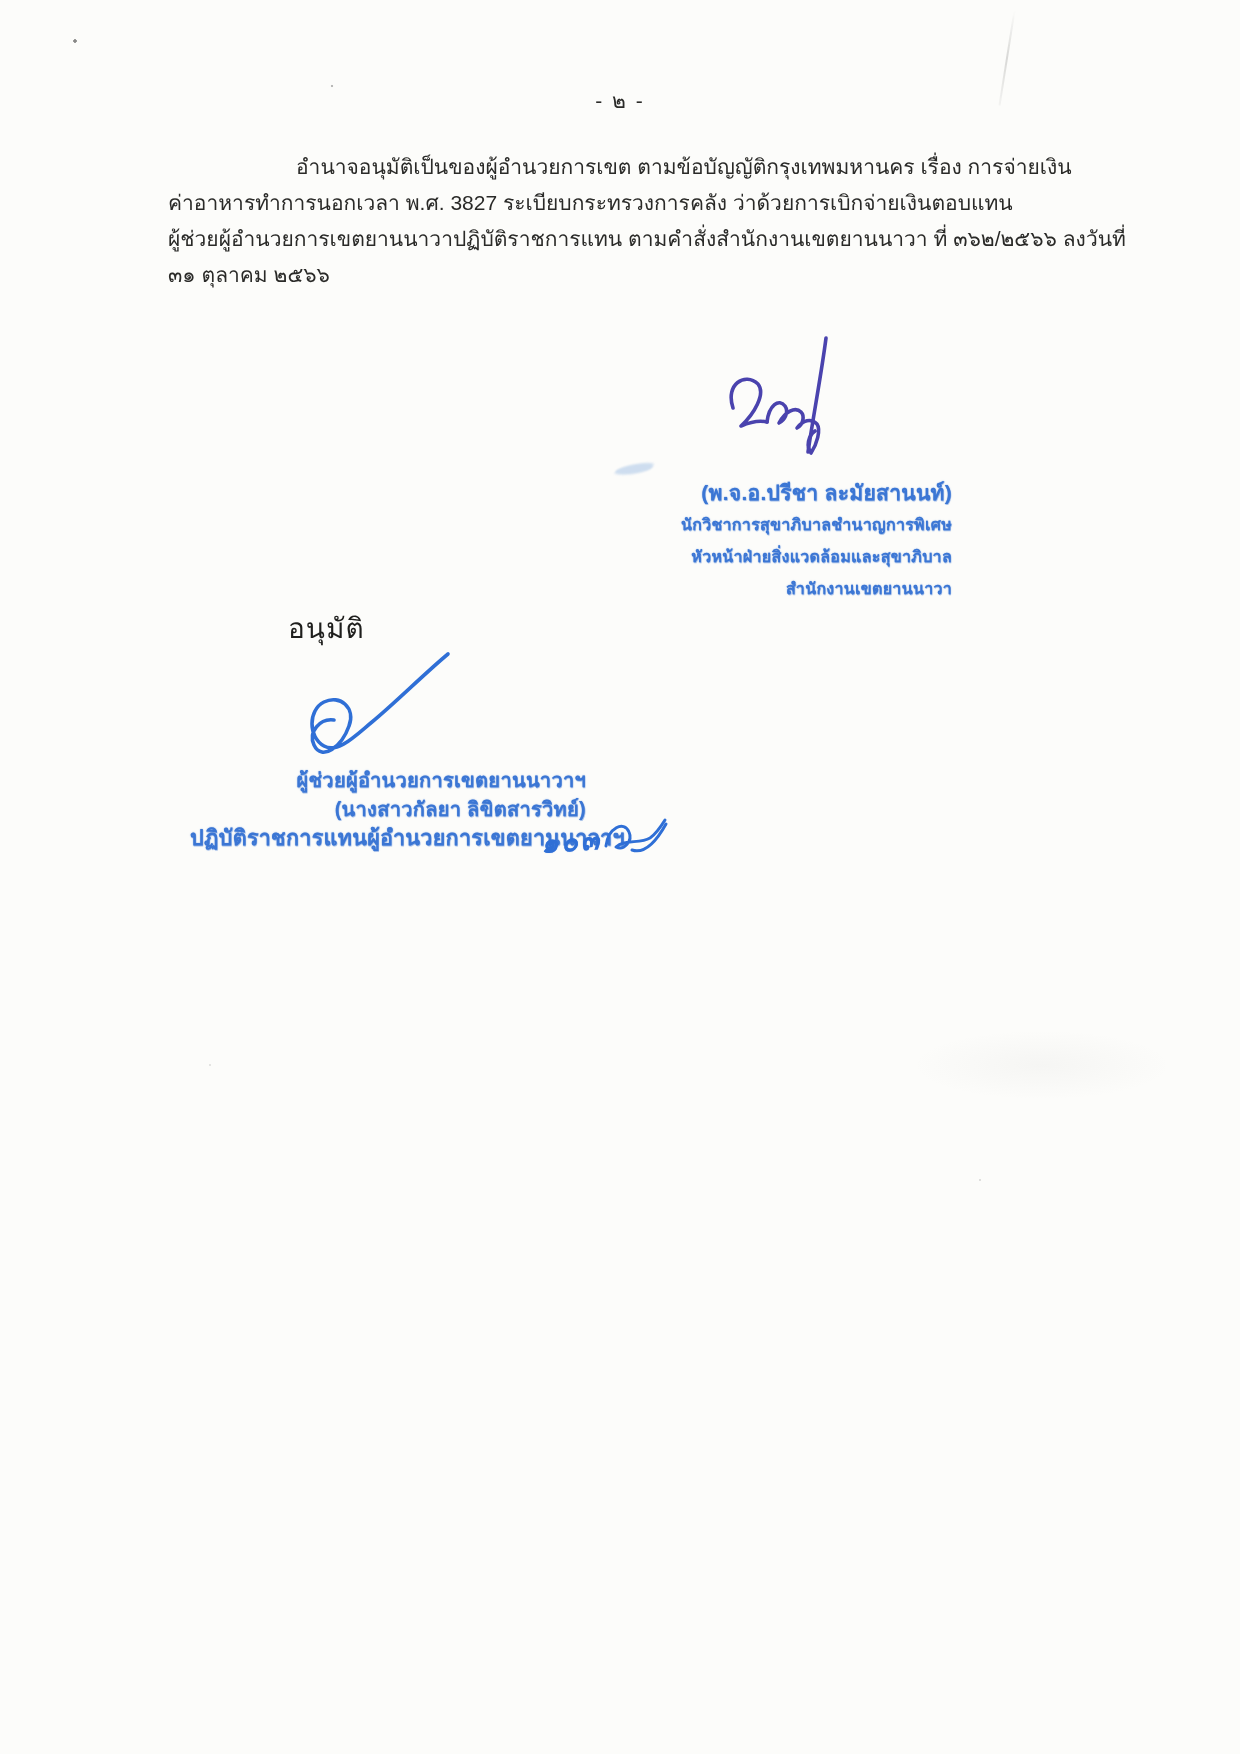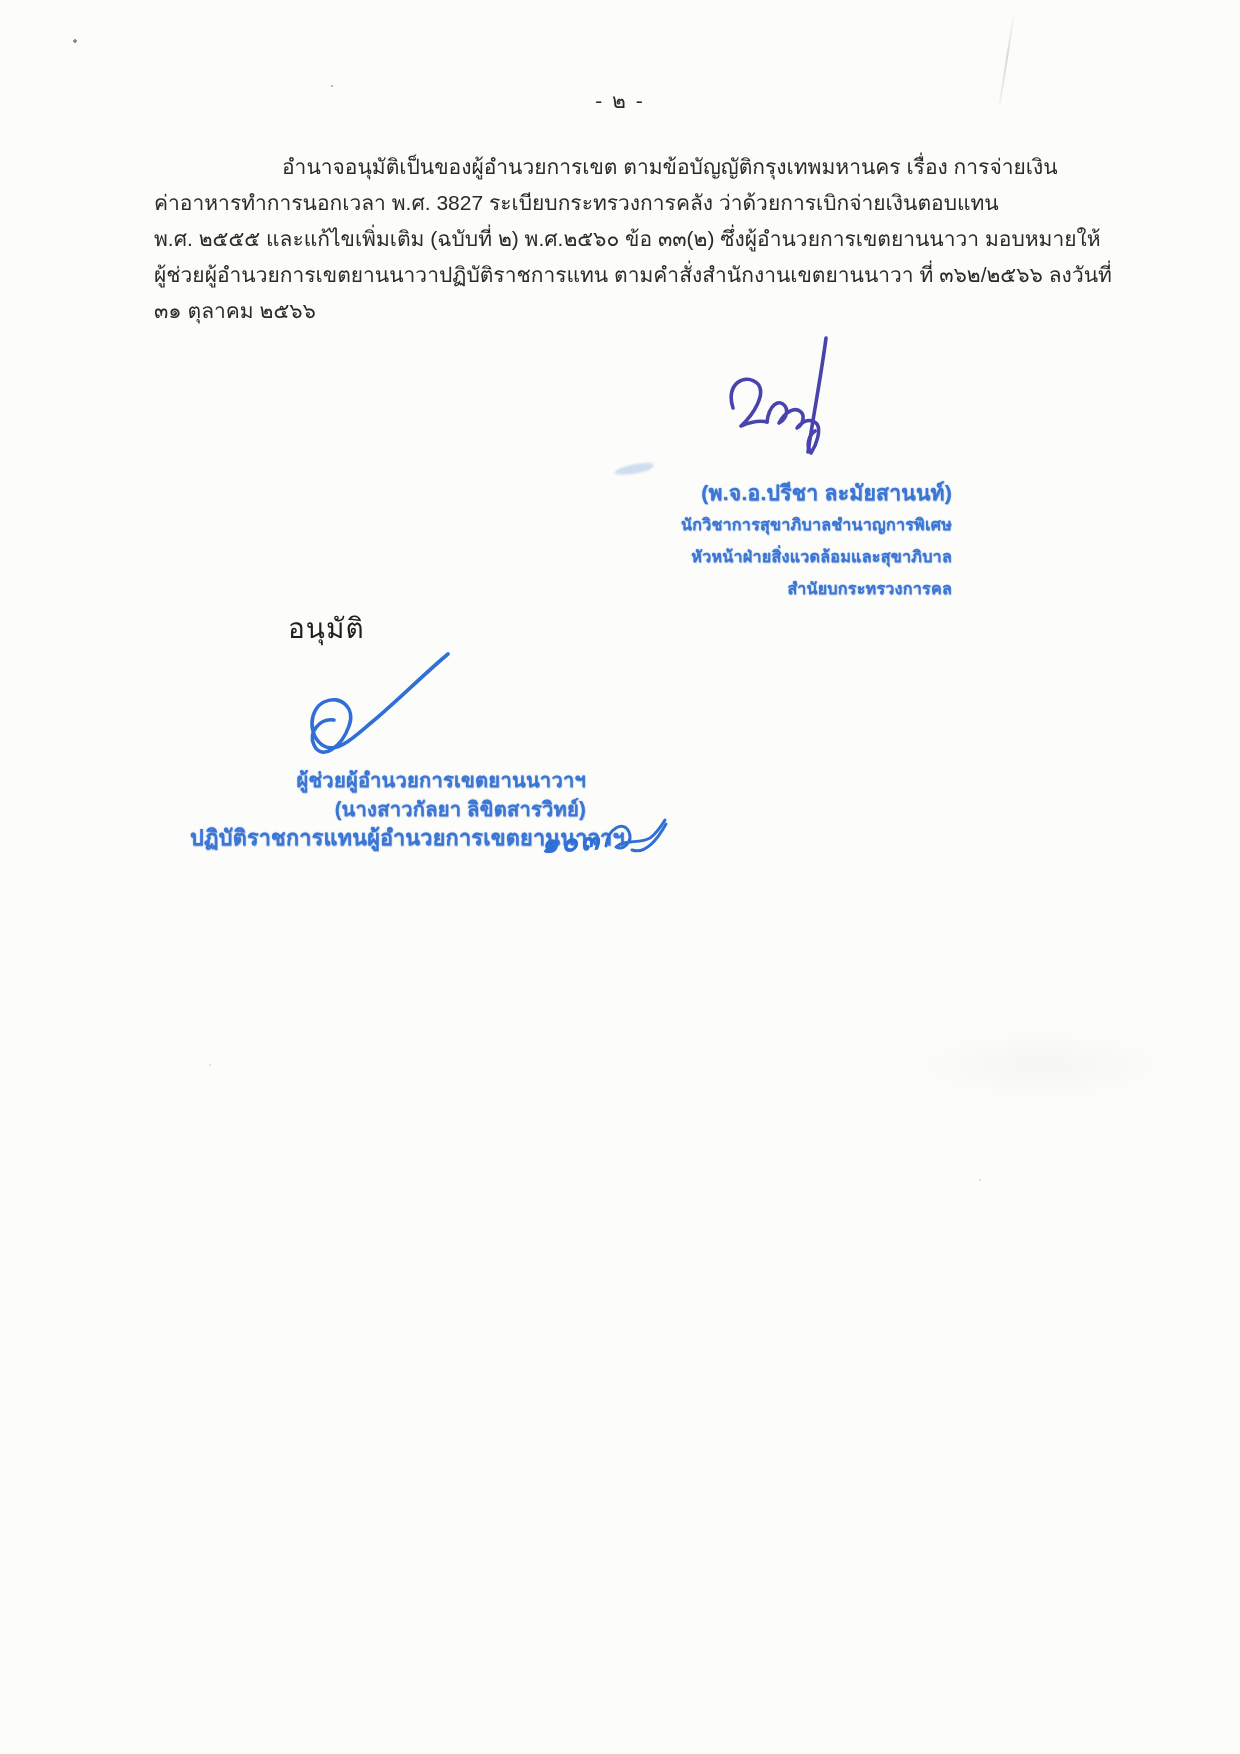--- a/index.html
+++ b/index.html
@@ -18,21 +18,21 @@
       radial-gradient(circle at 332px 86px, rgba(60,60,60,.35) 0 1px, transparent 1.6px),
       radial-gradient(circle at 980px 1180px, rgba(90,90,90,.18) 0 1px, transparent 1.5px),
       radial-gradient(circle at 210px 1065px, rgba(90,90,90,.15) 0 1px, transparent 1.5px),
       #fcfcfa;
   }
   .page-number {
     position: absolute; top: 84px; left: 0; width: 100%;
     text-align: center; font-size: 21px; letter-spacing: 2px; color: #2b2b29;
   }
   .paragraph {
-    position: absolute; top: 149px; left: 154px; width: 860px;
+    position: absolute; top: 149px; left: 168px; width: 860px;
     font-size: 21px; color: #2a2a28;
   }
   .para-line {
     height: 36px; line-height: 36px; white-space: nowrap;
   }
   .para-line.indent { padding-left: 128px; }
   
   .sig-upper { position: absolute; left: 718px; top: 332px; }
   .sig-upper svg { display: block; }
   .stamp-smudge {
@@ -78,42 +78,41 @@
 <div class="page">
 
   <div class="crease"></div>
   <div class="crease2"></div>
 
   <div class="page-number">- ๒ -</div>
 
   <div class="paragraph">
     <div class="para-line indent">อำนาจอนุมัติเป็นของผู้อำนวยการเขต ตามข้อบัญญัติกรุงเทพมหานคร เรื่อง การจ่ายเงิน</div>
     <div class="para-line">ค่าอาหารทำการนอกเวลา พ.ศ. 3827 ระเบียบกระทรวงการคลัง ว่าด้วยการเบิกจ่ายเงินตอบแทน</div>
-    <div class="para-line">พ.ศ. ๒๕๕๕ และแก้ไขเพิ่มเติม (ฉบับที่ ๒) พ.ศ.๒๕๖๐ ข้อ ๓๓(๒) ซึ่งผู้อำนวยการเขตยานนาวา มอบหมายให้</div>
     <div class="para-line">ผู้ช่วยผู้อำนวยการเขตยานนาวาปฏิบัติราชการแทน ตามคำสั่งสำนักงานเขตยานนาวา ที่ ๓๖๒/๒๕๖๖ ลงวันที่</div>
     <div class="para-line">๓๑ ตุลาคม ๒๕๖๖</div>
   </div>
 
   <div class="sig-upper">
     <svg width="125" height="128" viewBox="0 0 125 128" fill="none" xmlns="http://www.w3.org/2000/svg">
       <g stroke="#4a43ae" stroke-width="3.6" stroke-linecap="round" stroke-linejoin="round" fill="none">
         <path d="M108,6 C104,38 96,80 90,120"></path>
         <path d="M15,76 C7,52 27,40 40,52 C48,62 36,82 23,94 C30,91 41,88 49,90"></path>
         <path d="M49,90 C51,73 61,66 67,74 C71,80 67,88 61,91 C67,80 77,74 83,80 C87,84 85,93 79,96 C85,88 93,86 99,92 C103,98 99,112 93,121 C88,114 90,104 97,99"></path>
       </g>
     </svg>
   </div>
 
   <div class="stamp-smudge"></div>
 
   <div class="stamp stamp-upper">
     <div class="stamp-line stamp-name">(พ.จ.อ.ปรีชา ละมัยสานนท์)</div>
     <div class="stamp-line">นักวิชาการสุขาภิบาลชำนาญการพิเศษ</div>
     <div class="stamp-line">หัวหน้าฝ่ายสิ่งแวดล้อมและสุขาภิบาล</div>
-    <div class="stamp-line">สำนัยบกระทรวงการคล</div>
+    <div class="stamp-line">สำนักงานเขตยานนาวา</div>
   </div>
 
   <div class="approve-label">อนุมัติ</div>
 
   <div class="sig-lower">
     <svg width="175" height="128" viewBox="0 0 175 128" fill="none" xmlns="http://www.w3.org/2000/svg">
       <g stroke="#2f6fd6" stroke-width="3.6" stroke-linecap="round" stroke-linejoin="round" fill="none">
         <path d="M160,8 C136,28 106,58 84,76 C68,89 50,108 36,100 C20,91 20,64 36,56 C52,48 68,62 61,80 C54,100 34,116 26,99 C20,86 32,72 46,74"></path>
       </g>
     </svg>

